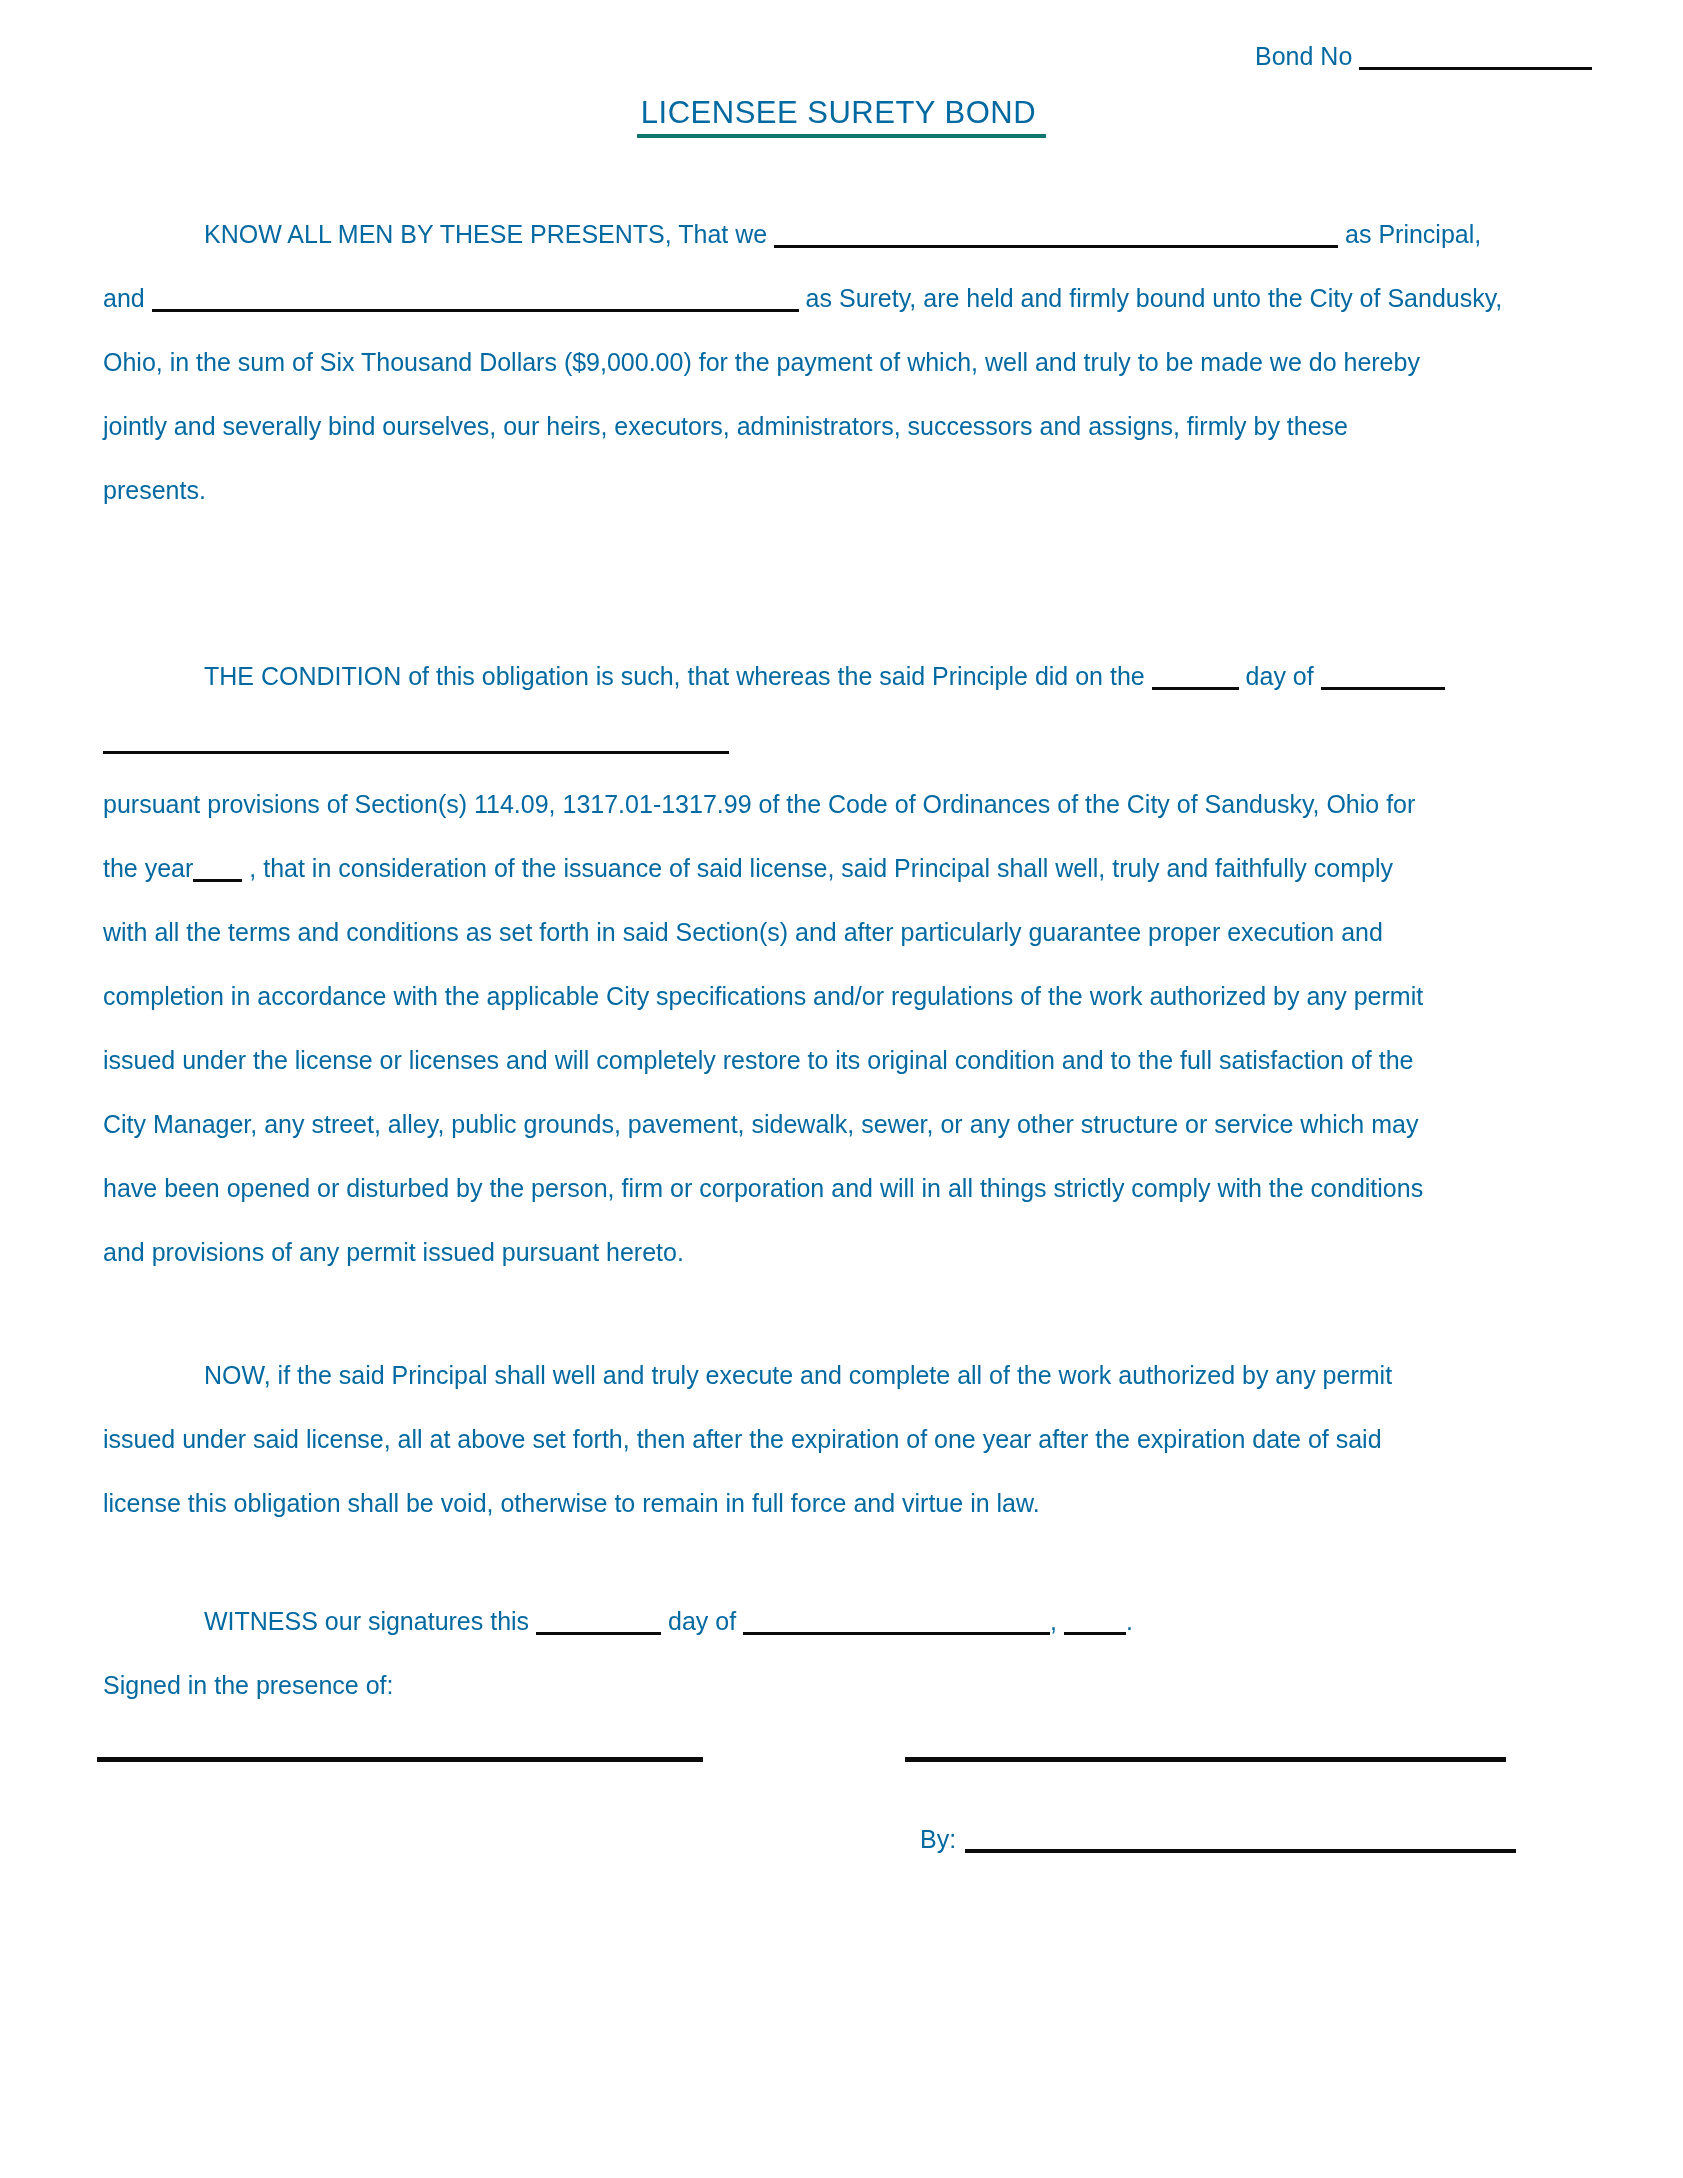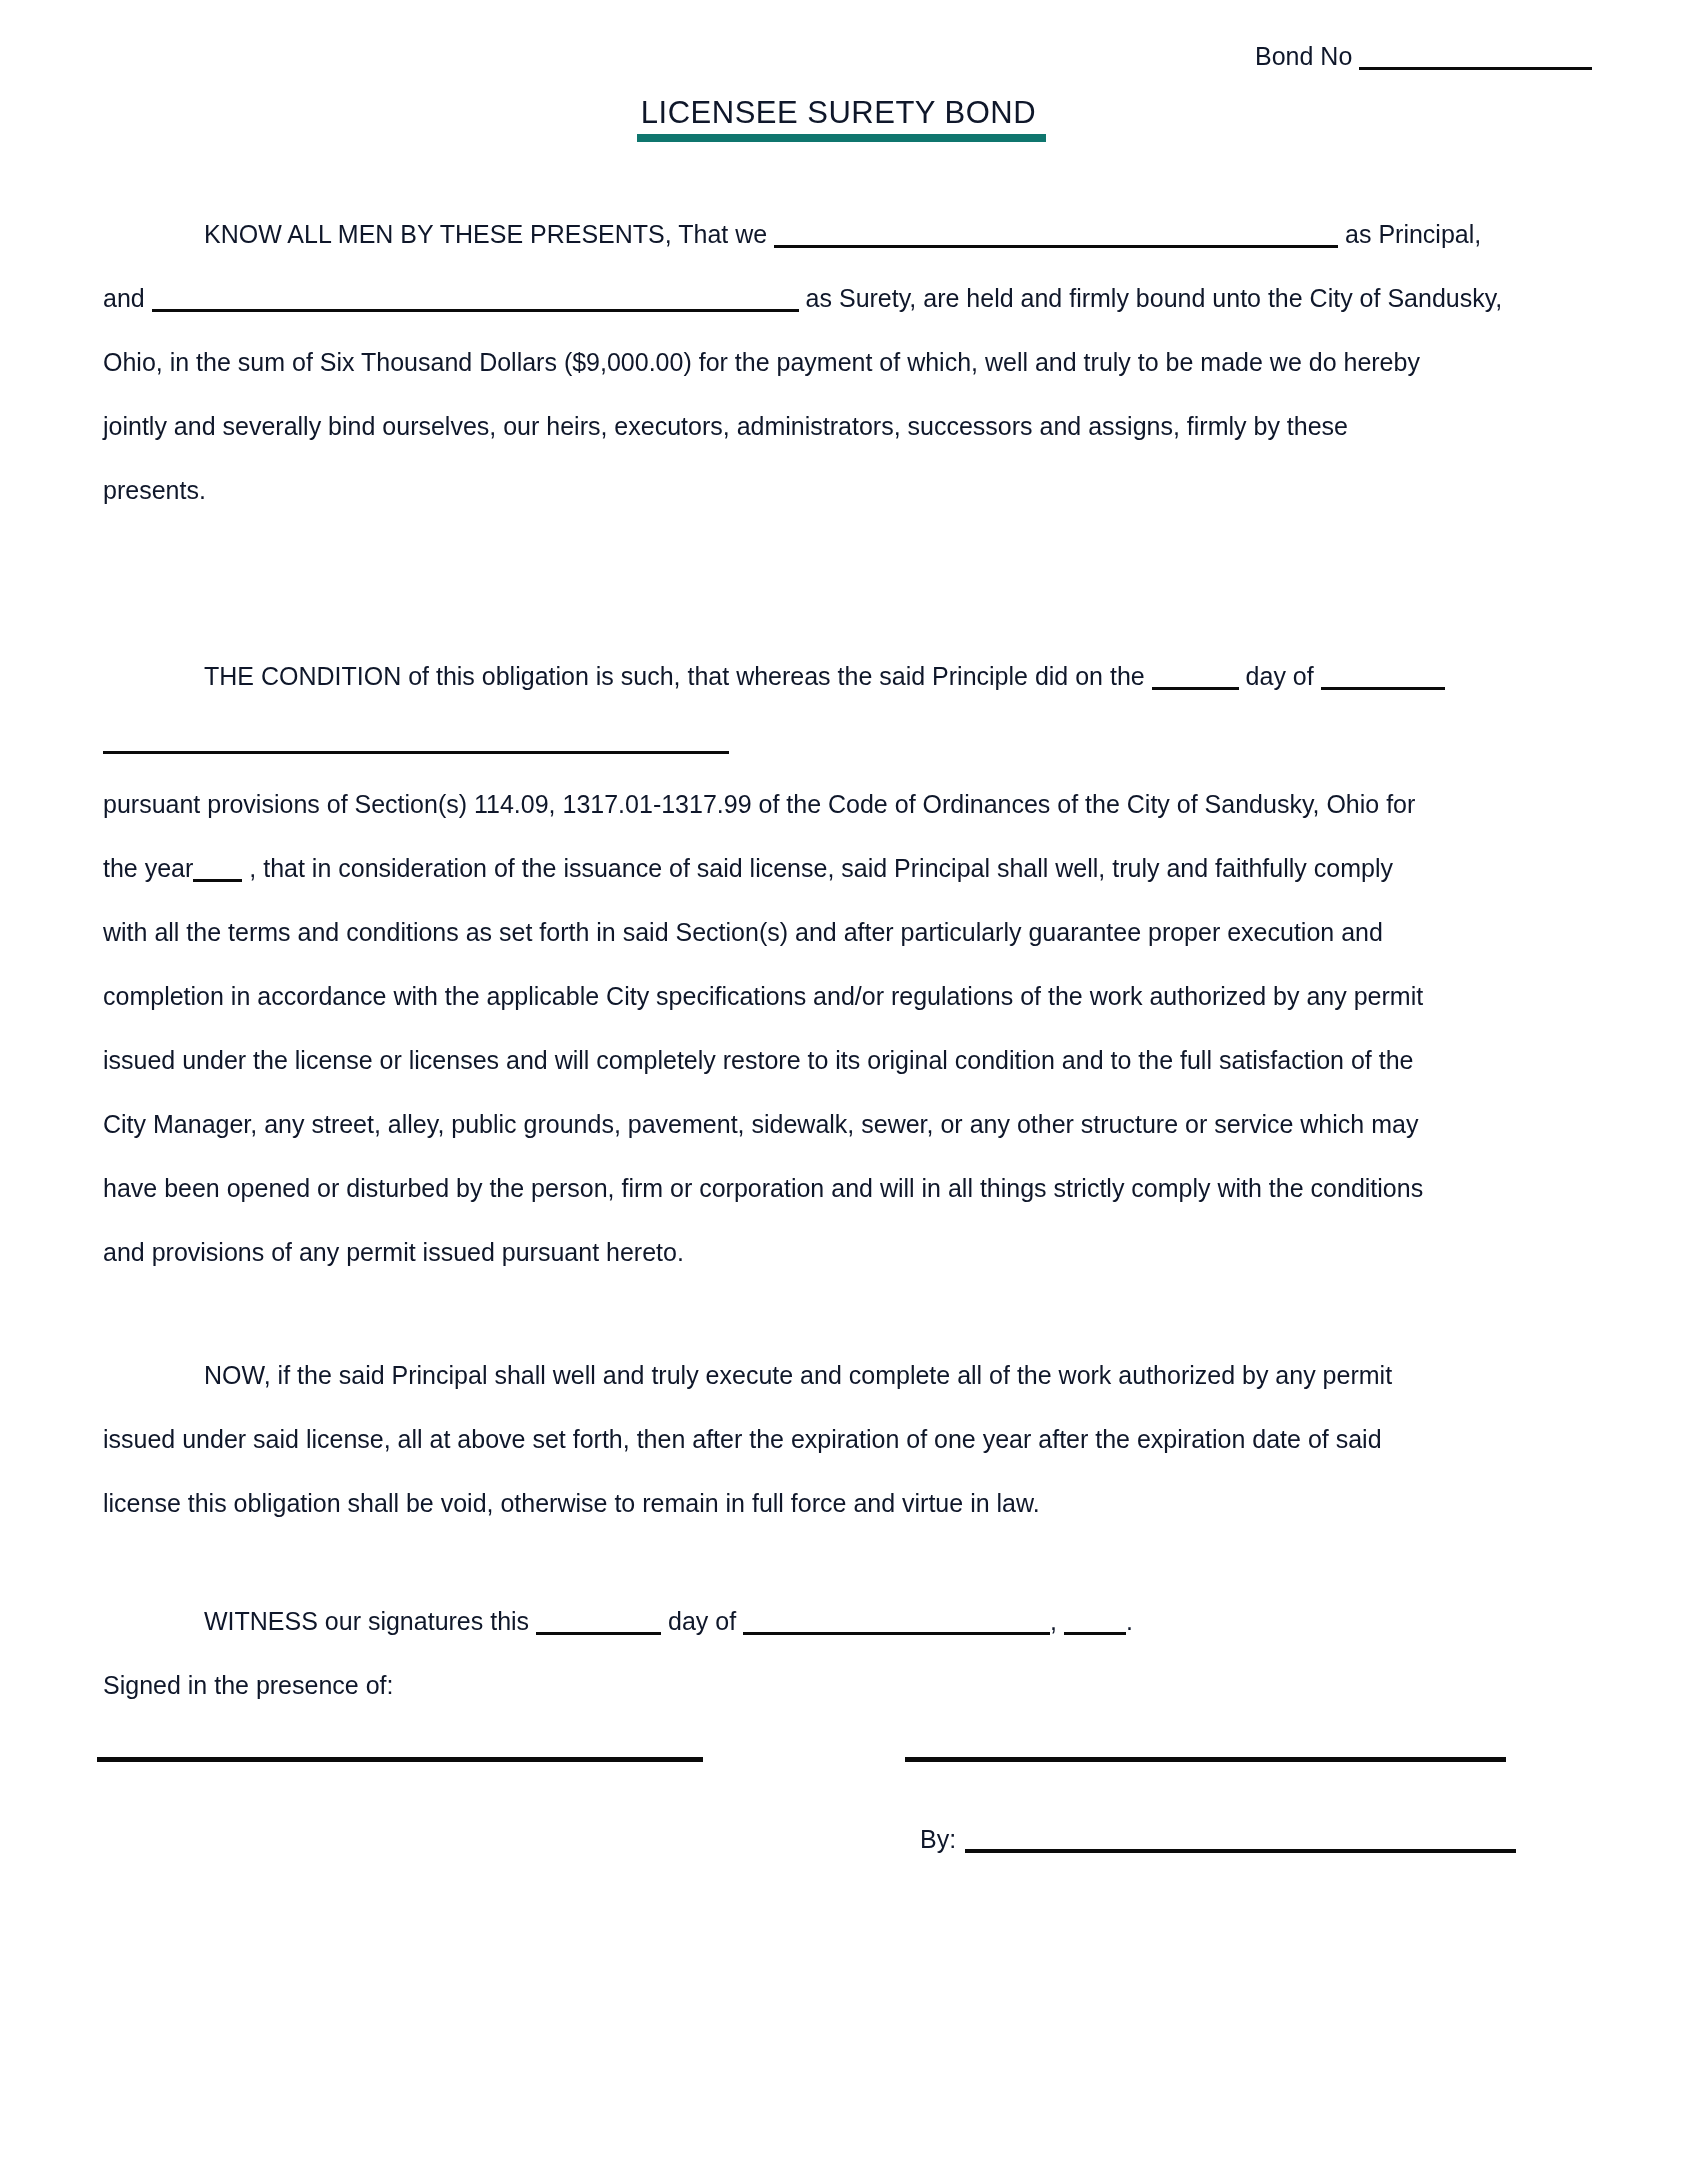--- a/index.html
+++ b/index.html
@@ -1,31 +1,31 @@
 <!DOCTYPE html>
 <html><head>
 <meta charset="utf-8">
 <style>
   html,body{margin:0;padding:0;background:#ffffff;}
   .page{
     position:relative;
     width:1683px;height:1861px;
     background:#ffffff;
-    color:#0f172a;
+    color:#0369a1;
     font-family:"Liberation Sans", sans-serif;
     font-size:25px;
     overflow:hidden;
   }
   .bond-no{position:absolute;left:1255px;top:42px;white-space:nowrap;}
   .title-wrap{position:absolute;top:95px;left:0;width:100%;text-align:center;}
   .title{
     display:inline-block;
     font-size:31px;
     letter-spacing:0.5px;
-    border-bottom:8px solid #0f766e;
+    border-bottom:4px solid #0f766e;
     padding:0 10px 3px 4px;
   }
   .block{position:absolute;left:97px;line-height:64px;white-space:nowrap;}
   .line{height:64px;margin-left:6px;}
   .line.indent{padding-left:101px;}
   .blank{
     display:inline-block;
     height:24px;
     border-bottom:3px solid #0b0b0b;
     vertical-align:-5px;

